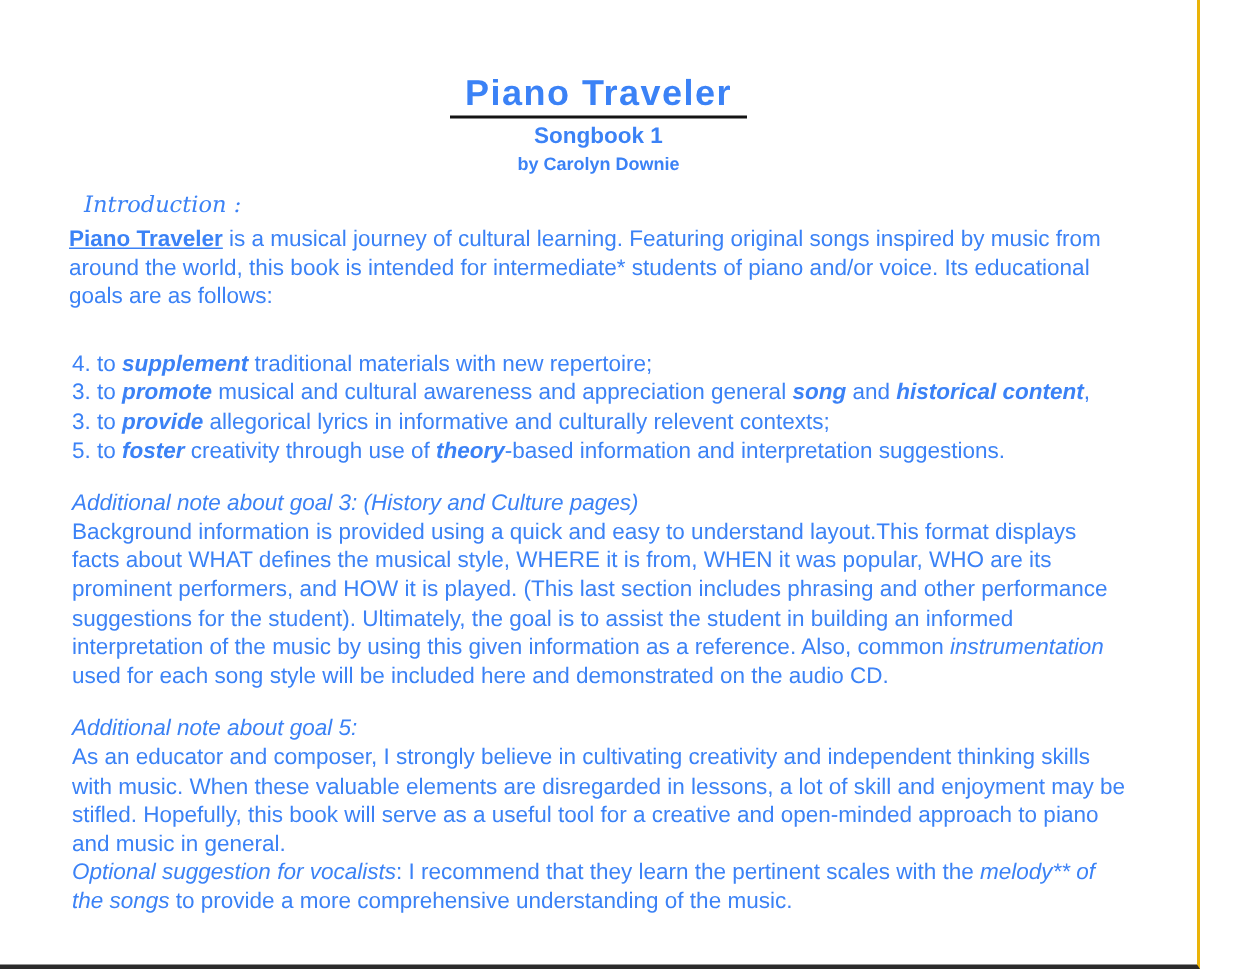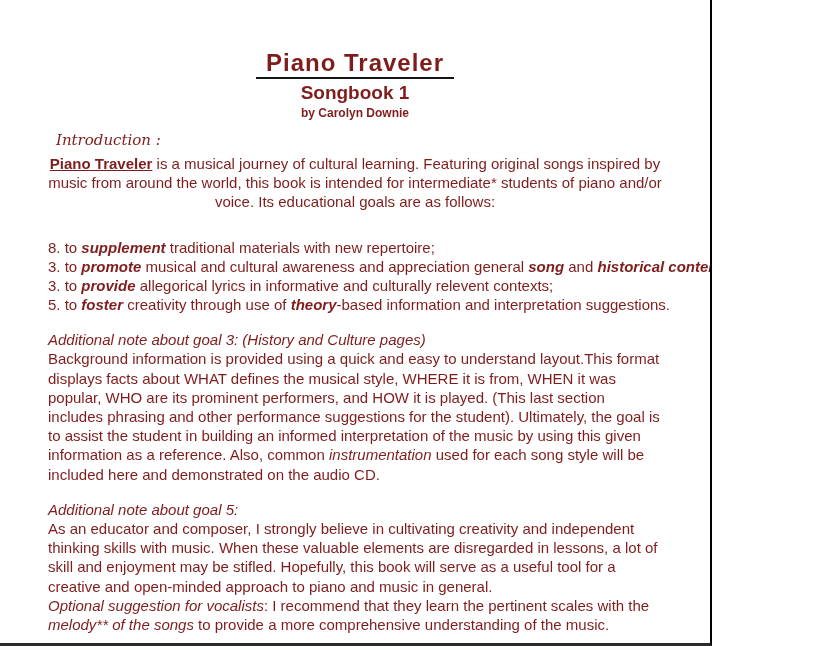--- a/index.html
+++ b/index.html
@@ -2,49 +2,49 @@
 <html><head>
 <meta charset="utf-8">
 <style>
   html, body {
     margin: 0;
     padding: 0;
     background: #ffffff;
   }
   .page {
     position: relative;
-    width: 712px;
+    width: 800px;
     height: 646px;
     box-sizing: border-box;
     background: #ffffff;
-    border-right: 2px solid #000000;
+    border-right: 2px solid #eab308;
     border-bottom: 3px solid #2b2b2b;
     overflow: hidden;
     font-family: "Liberation Sans", sans-serif;
-    color: #7f1d1d;
+    color: #3b82f6;
     font-size: 15px;
     line-height: 1.28;
   }
   .content {
     padding: 50px 46px 0 46px;
   }
 
   .title-wrap { text-align: center; margin-bottom: 2px; }
   .doc-title {
     display: inline-block;
     font-size: 24px;
     font-weight: 700;
     letter-spacing: 1px;
     border-bottom: 2px solid #141414;
     padding: 0 10px 1px 10px;
     line-height: 1.1;
   }
   .doc-subtitle {
     text-align: center;
-    font-size: 19px;
+    font-size: 15px;
     font-weight: 600;
     margin-top: 4px;
     line-height: 1.1;
   }
   .doc-byline {
     text-align: center;
     font-size: 12px;
     font-weight: 600;
     margin-top: 3px;
     line-height: 1.1;
@@ -52,21 +52,20 @@
 
   .intro-heading {
     font-family: "DejaVu Serif", serif;
     font-style: italic;
     font-size: 15px;
     margin-top: 12px;
     margin-left: 10px;
     line-height: 1.1;
   }
   .intro-par {
-    text-align: center;
     margin-top: 5px;
   }
   .lead-title {
     font-weight: 700;
     text-decoration: underline;
   }
 
   .goals {
     margin-top: 26px;
     margin-left: 2px;
@@ -92,21 +91,21 @@
       <span class="doc-title">Piano Traveler</span>
     </div>
     <div class="doc-subtitle">Songbook 1</div>
     <div class="doc-byline">by Carolyn Downie</div>
 
     <div class="intro-heading">Introduction :</div>
 
     <div class="intro-par"><span class="lead-title">Piano Traveler</span><span> is a musical journey of cultural learning. Featuring original songs inspired by music from around the world, this book is intended for intermediate* students of piano and/or voice. Its educational goals are as follows:</span></div>
 
     <div class="goals">
-      <div class="goal-line"><span>8. to </span><span class="bi">supplement</span><span></span><span class="bi"></span><span></span><span class="bi"></span><span> traditional materials with new repertoire;</span></div>
+      <div class="goal-line"><span>4. to </span><span class="bi">supplement</span><span></span><span class="bi"></span><span></span><span class="bi"></span><span> traditional materials with new repertoire;</span></div>
       <div class="goal-line"><span>3. to </span><span class="bi">promote</span><span> musical and cultural awareness and appreciation general </span><span class="bi">song</span><span> and </span><span class="bi">historical content</span><span>,</span></div>
       <div class="goal-line"><span>3. to </span><span class="bi">provide</span><span></span><span class="bi"></span><span></span><span class="bi"></span><span> allegorical lyrics in informative and culturally relevent contexts;</span></div>
       <div class="goal-line"><span>5. to </span><span class="bi">foster</span><span> creativity through use of </span><span class="bi">theory</span><span></span><span class="bi"></span><span>-based information and interpretation suggestions.</span></div>
     </div>
 
     <div class="note">
       <div class="note-heading">Additional note about goal 3: (History and Culture pages)</div>
       <div class="note-body"><span>Background information is provided using a quick and easy to understand layout.This format displays facts about WHAT defines the musical style, WHERE it is from, WHEN it was popular, WHO are its prominent performers, and HOW it is played. (This last section includes phrasing and other performance suggestions for the student). Ultimately, the goal is to assist the student in building an informed interpretation of the music by using this given information as a reference. Also, common </span><span class="it">instrumentation</span><span> used for each song style will be included here and demonstrated on the audio CD.</span></div>
     </div>
 

